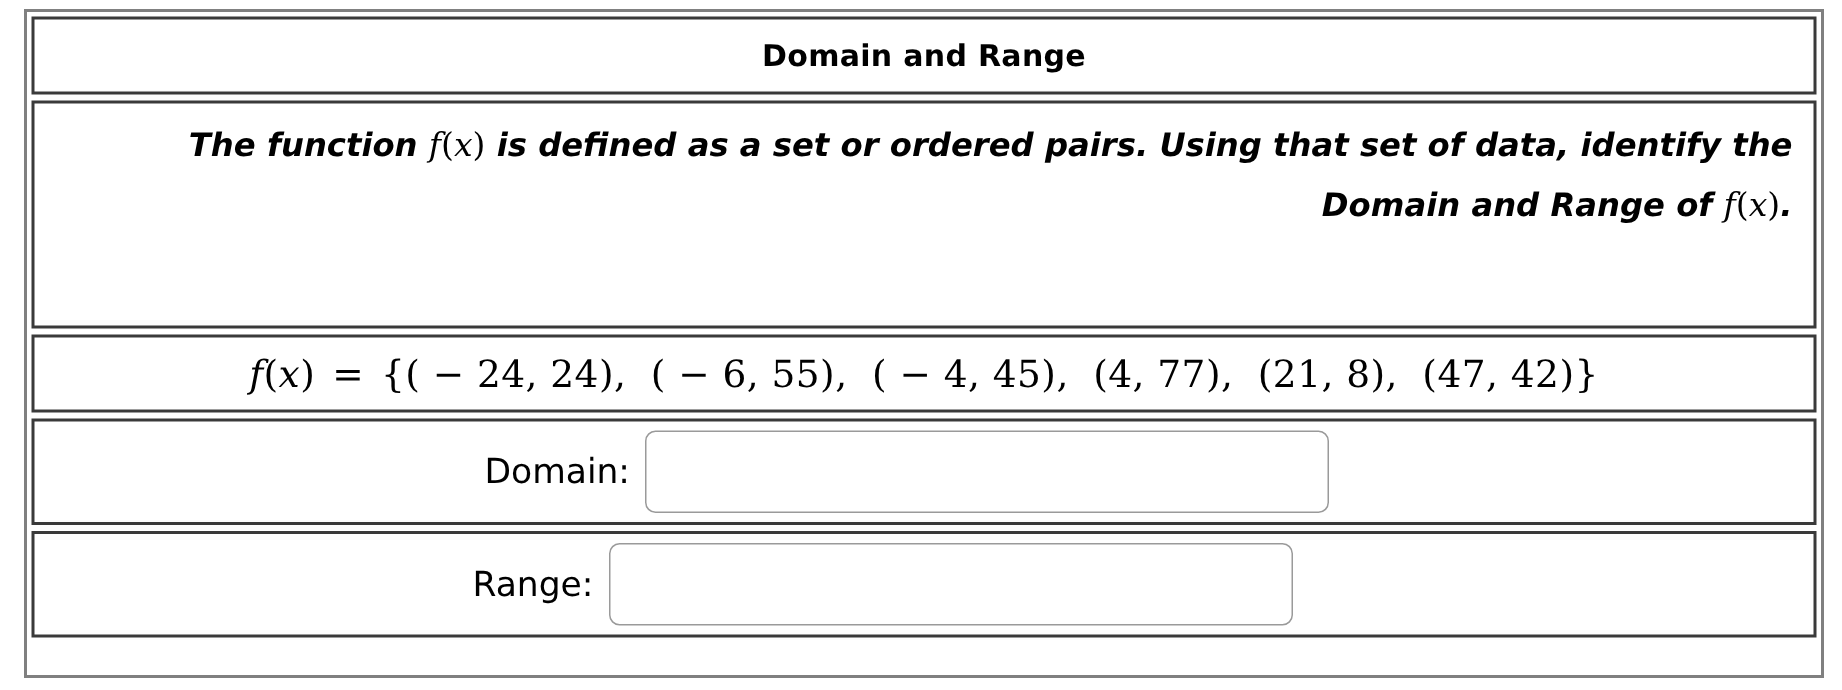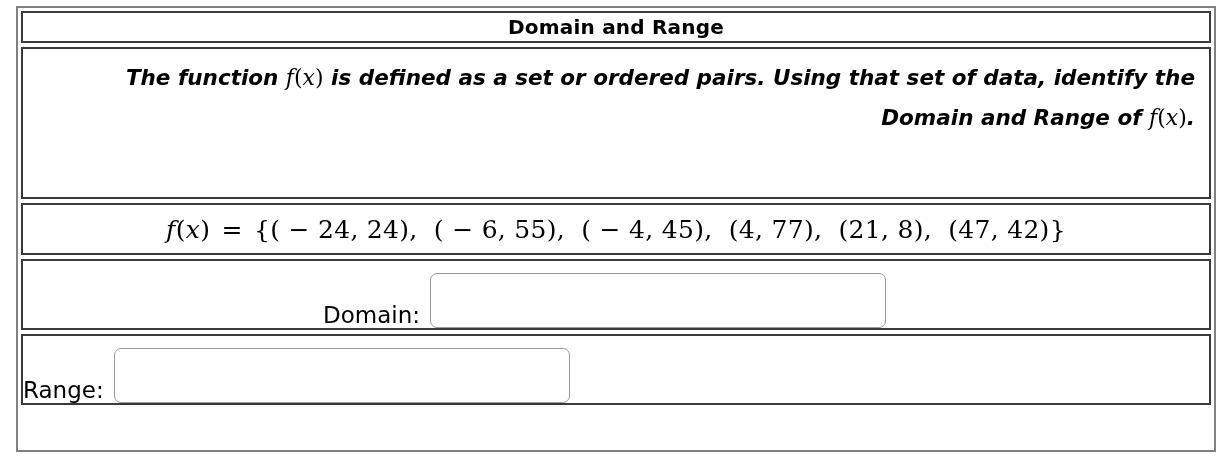--- a/index.html
+++ b/index.html
@@ -32,21 +32,21 @@
   .row-box {
     border: 2px solid #3a3a3a;
     box-sizing: border-box;
     background: #ffffff;
     margin-bottom: 4px;
   }
   .row-box:last-child { margin-bottom: 0; }
 
   
   .title-row {
-    height: 32px;
+    height: 52px;
     display: flex;
     align-items: center;
     justify-content: center;
   }
   .title-text {
     font-family: "DejaVu Sans", sans-serif;
     font-weight: bold;
     font-size: 20px;
     letter-spacing: .2px;
     color: #000;
@@ -91,25 +91,25 @@
     letter-spacing: .3px;
   }
   .equation-text .it { font-style: italic; }
   .equation-text .op { padding: 0 3px; }
   .equation-text .sp { display: inline-block; width: 8px; }
 
   
   .answer-row {
     height: 71px;
     display: flex;
-    align-items: flex-end;
+    align-items: center;
     justify-content: flex-start;
   }
   .answer-row.domain-row { padding-left: 300px; }
-  .answer-row.range-row  { }
+  .answer-row.range-row  { padding-left: 292px; }
 
   .answer-label {
     font-family: "DejaVu Sans", sans-serif;
     font-size: 23px;
     font-weight: normal;
     color: #000;
     white-space: nowrap;
     margin-right: 10px;
   }
   .answer-input {

